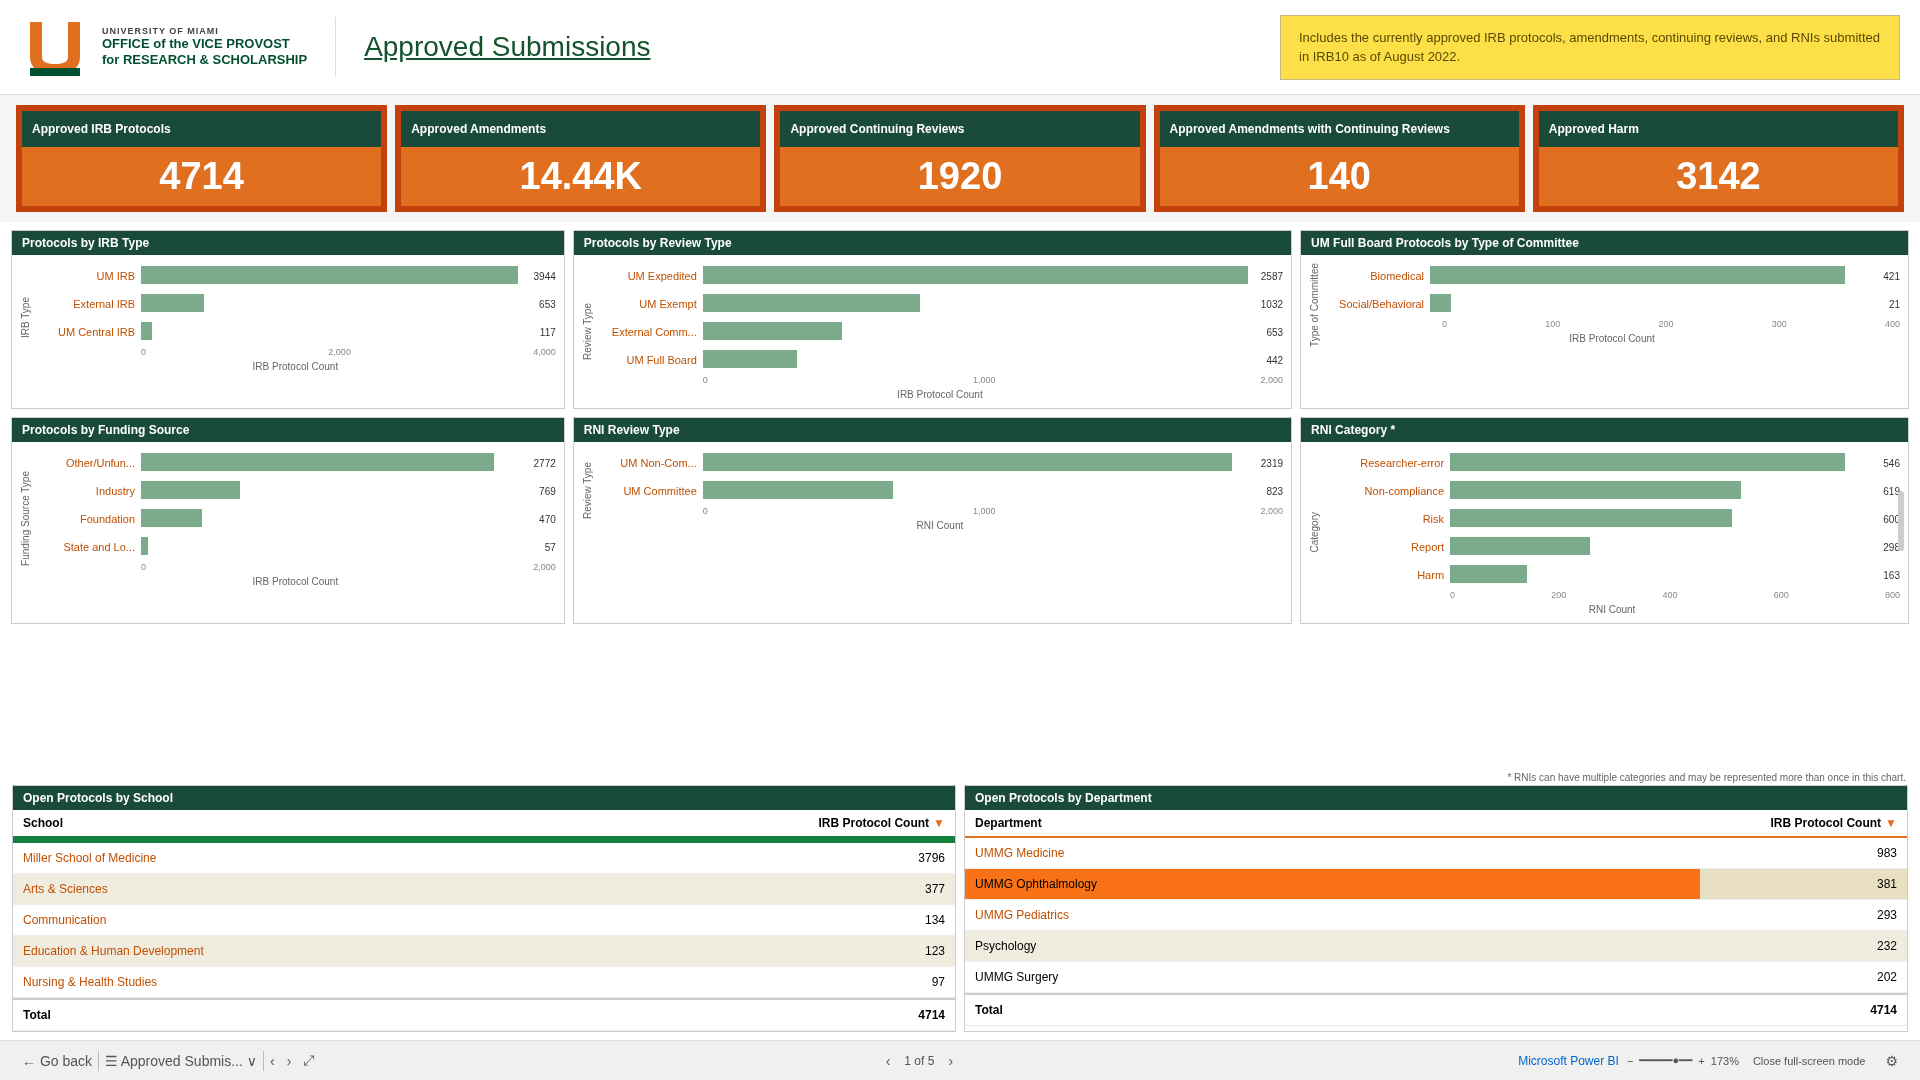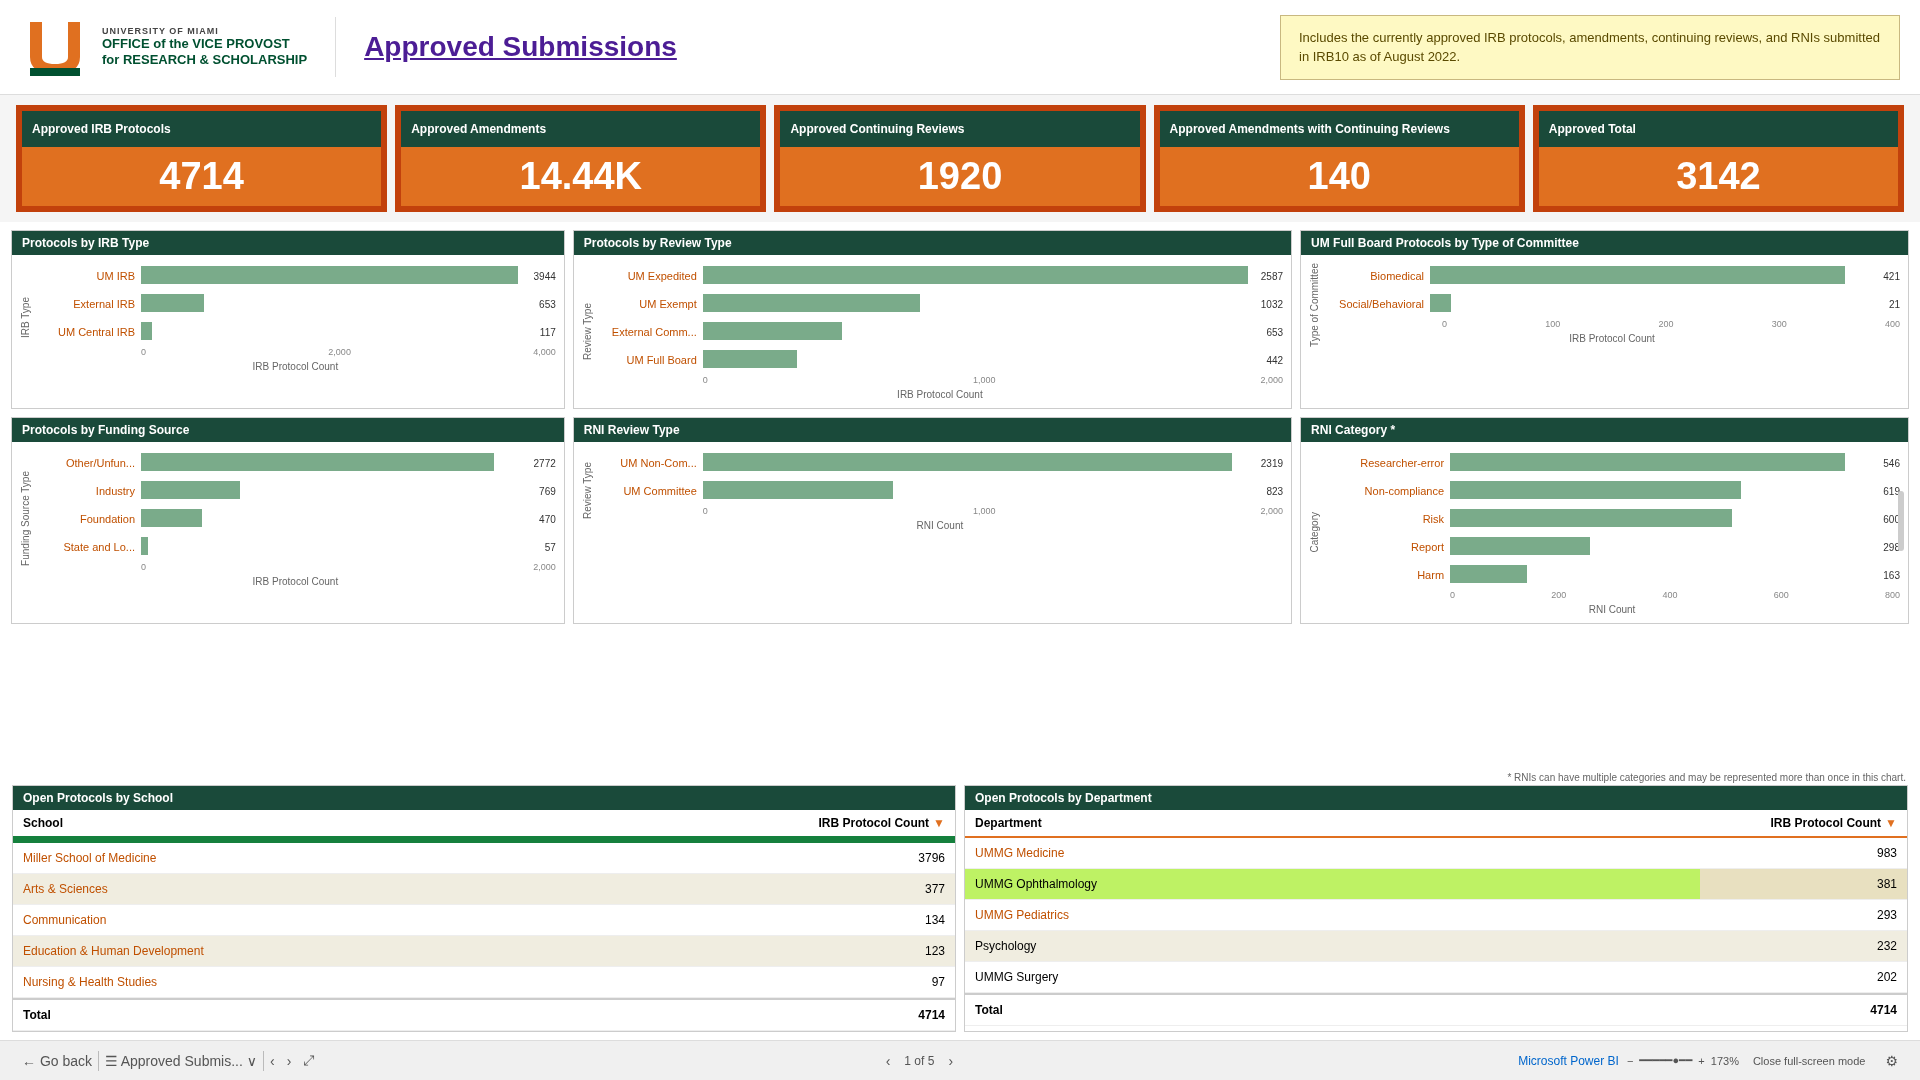--- a/index.html
+++ b/index.html
@@ -8,22 +8,22 @@
     .page { width: 1920px; min-height: 1080px; background: #fff; display: flex; flex-direction: column; }
 
     
     .header { display: flex; align-items: center; justify-content: space-between; padding: 10px 20px; background: #fff; border-bottom: 1px solid #ddd; height: 95px; }
     .logo-area { display: flex; align-items: center; gap: 12px; }
     .logo-u { width: 70px; height: 70px; position: relative; }
     .logo-u svg { width: 70px; height: 70px; }
     .logo-text { display: flex; flex-direction: column; justify-content: center; }
     .logo-text .univ { font-size: 9px; color: #444; letter-spacing: 1px; text-transform: uppercase; font-weight: 600; }
     .logo-text .office { font-size: 13px; color: #005030; font-weight: 700; line-height: 1.2; }
-    .header-title { font-size: 28px; font-weight: 700; color: #4c1d95; text-decoration: underline; }
-    .header-notice { background: #fef9c3; border: 1px solid #c8b880; padding: 12px 18px; max-width: 620px; font-size: 13px; color: #5a4a00; line-height: 1.5; }
+    .header-title { font-size: 28px; font-weight: 400; color: #14532d; text-decoration: underline; }
+    .header-notice { background: #fde047; border: 1px solid #c8b880; padding: 12px 18px; max-width: 620px; font-size: 13px; color: #5a4a00; line-height: 1.5; }
 
     
     .kpi-row { display: flex; gap: 0; padding: 10px 12px; background: #f5f5f5; }
     .kpi-card { flex: 1; border: 6px solid #c2410c; overflow: hidden; margin: 0 4px; }
     .kpi-header { background: #1a4a3a; color: #fff; padding: 6px 10px; font-size: 12px; font-weight: 600; min-height: 36px; display: flex; align-items: center; }
     .kpi-value { background: #e07020; color: #fff; font-size: 38px; font-weight: 700; text-align: center; padding: 8px 4px; }
 
     
     .charts-area { padding: 8px 11px; display: flex; flex-direction: column; gap: 8px; flex: 1; }
 
@@ -119,21 +119,21 @@
     </div>
     <div class="kpi-card">
       <div class="kpi-header">Approved Continuing Reviews</div>
       <div class="kpi-value">1920</div>
     </div>
     <div class="kpi-card">
       <div class="kpi-header">Approved Amendments with Continuing Reviews</div>
       <div class="kpi-value">140</div>
     </div>
     <div class="kpi-card">
-      <div class="kpi-header">Approved Total</div>
+      <div class="kpi-header">Approved Harm</div>
       <div class="kpi-value">3142</div>
     </div>
   </div>
 
   <div class="charts-area">
 
     <div class="charts-row">
 
       <div class="chart-panel">
         <div class="chart-header">Protocols by IRB Type</div>
@@ -473,21 +473,21 @@
         </div>
       </div>
       <div class="table-scroll">
         <table>
           <tbody>
             <tr>
               <td class="td-link">UMMG Medicine</td>
               <td class="td-right">983</td>
             </tr>
             <tr>
-              <td style="background:#bef264">UMMG Ophthalmology</td>
+              <td style="background:#f97316">UMMG Ophthalmology</td>
               <td class="td-right" style="background:#e8e0c0">381</td>
             </tr>
             <tr>
               <td class="td-link">UMMG Pediatrics</td>
               <td class="td-right">293</td>
             </tr>
             <tr>
               <td>Psychology</td>
               <td class="td-right">232</td>
             </tr>

